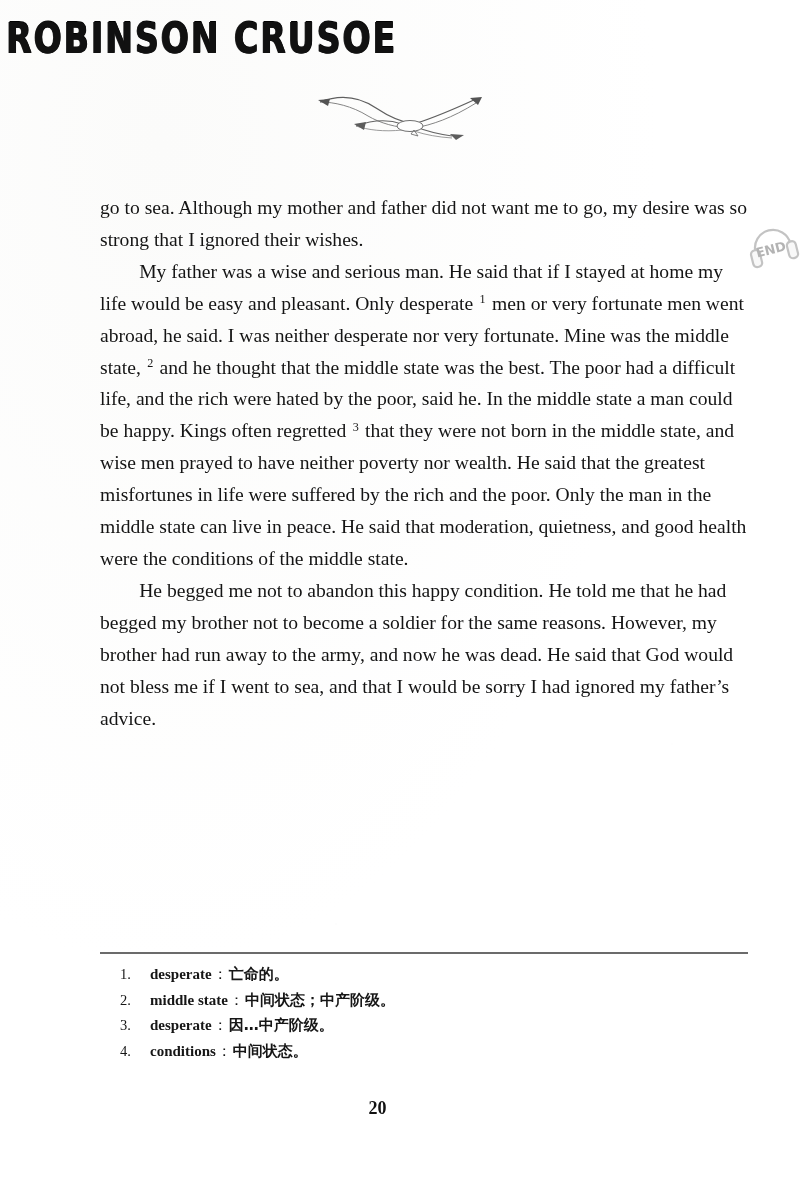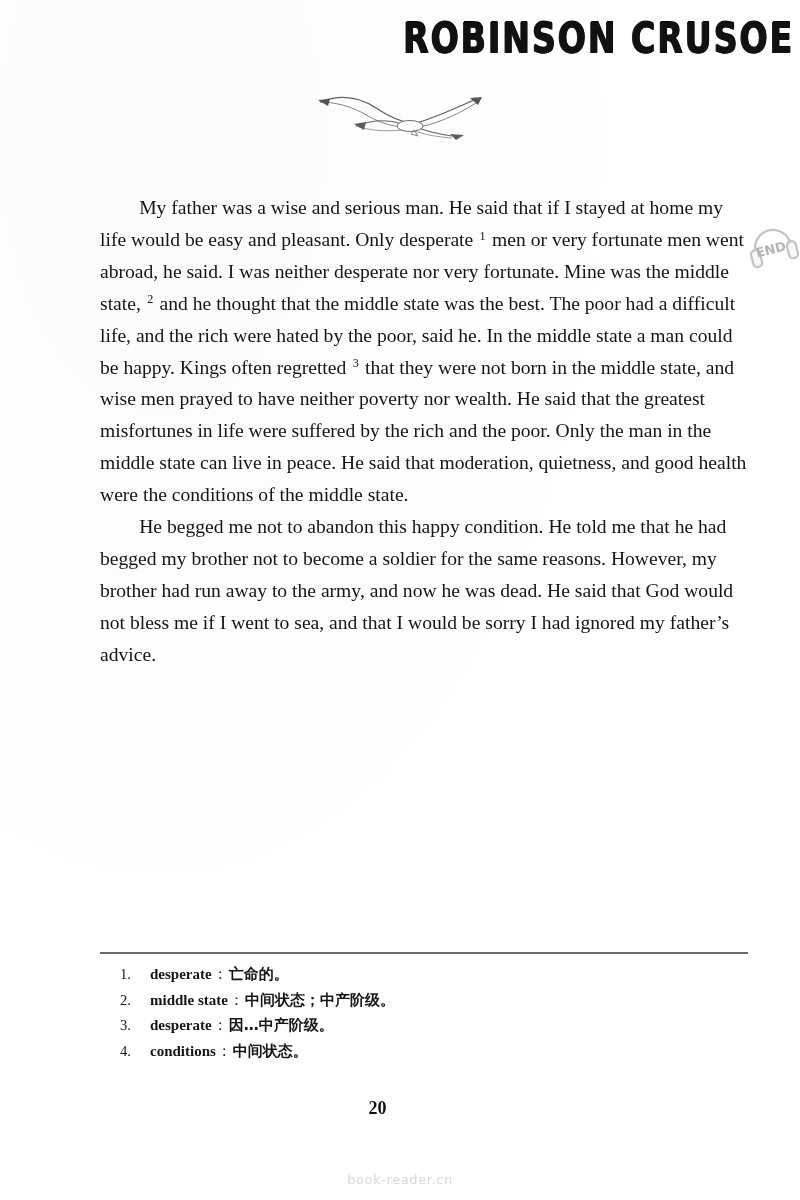--- a/index.html
+++ b/index.html
@@ -23,21 +23,21 @@
     position: absolute;
     inset: 0;
   }
 
   
   .title-block {
     position: absolute;
     top: 16px;
     left: 0;
     width: 800px;
-    text-align: right;
+    text-align: left;
   }
   .book-title {
     display: inline-block;
     font-family: "DejaVu Sans", sans-serif;
     font-weight: 700;
     font-size: 38px;
     letter-spacing: 2px;
     color: #111111;
     text-transform: uppercase;
     font-stretch: condensed;
@@ -214,20 +214,21 @@
       <g fill="none" stroke="#8e8e8e" stroke-width="2.2" transform="rotate(-14 28 30)">
         <path d="M10 34 A18 18 0 0 1 46 34"></path>
         <rect x="5" y="32" width="9" height="17" rx="4" fill="#f2f2f2"></rect>
         <rect x="42" y="32" width="9" height="17" rx="4" fill="#f2f2f2"></rect>
       </g>
       <text x="27" y="40" font-family="DejaVu Sans, sans-serif" font-size="13" font-weight="700" fill="#6f6f6f" text-anchor="middle" transform="rotate(-14 27 36)">END</text>
     </svg>
   </div>
 
   <div class="body-text">
+      <p><span>go to sea. Although my mother and father did not want me to go, my desire was so strong that I ignored their wishes.</span></p>
       <p class="indent"><span>My father was a wise and serious man. He said that if I stayed at home my life would be easy and pleasant. Only desperate</span> <span class="fn-ref">1</span> <span>men or very fortunate men went abroad, he said. I was neither desperate nor very fortunate. Mine was the middle state,</span> <span class="fn-ref">2</span> <span>and he thought that the middle state was the best. The poor had a difficult life, and the rich were hated by the poor, said he. In the middle state a man could be happy. Kings often regretted</span> <span class="fn-ref">3</span> <span>that they were not born in the middle state, and wise men prayed to have neither poverty nor wealth. He said that the greatest misfortunes in life were suffered by the rich and the poor. Only the man in the middle state can live in peace. He said that moderation, quietness, and good health were the conditions of the middle state.</span></p>
       <p class="indent"><span>He begged me not to abandon this happy condition. He told me that he had begged my brother not to become a soldier for the same reasons. However, my brother had run away to the army, and now he was dead. He said that God would not bless me if I went to sea, and that I would be sorry I had ignored my father’s advice.</span></p>
     </div>
 
   <div class="fn-divider"></div>
 
   <div class="footnotes">
       <div class="fn-row">
         <span class="fn-num">1.</span>
         <span class="fn-term">desperate</span>
@@ -249,15 +250,14 @@
       <div class="fn-row">
         <span class="fn-num">4.</span>
         <span class="fn-term">conditions</span>
         <span class="fn-sep">：</span>
         <span class="fn-gloss">中间状态。</span>
       </div>
     </div>
 
   <div class="page-number">20</div>
 
-  <div class="site-watermark">book-reader.cn</div>
 
 </div>
 
 </body></html>

